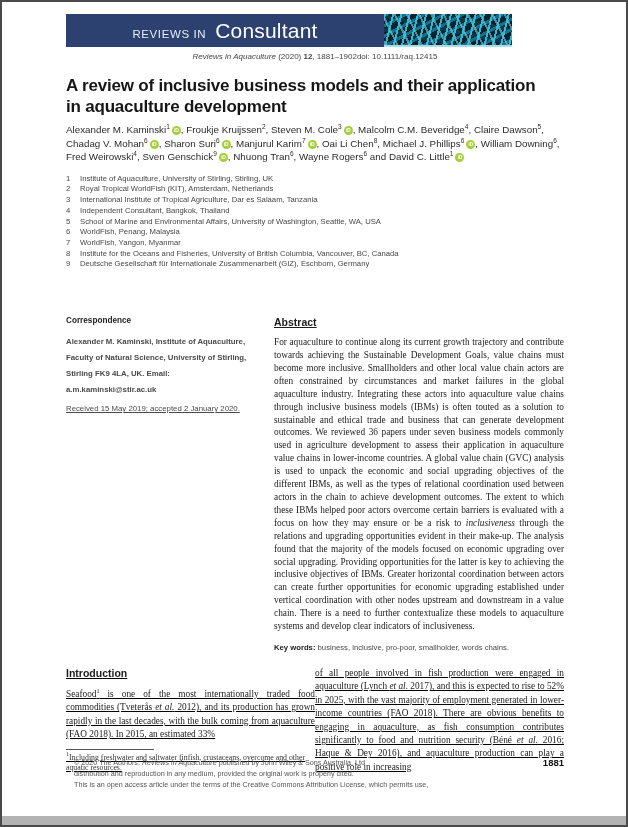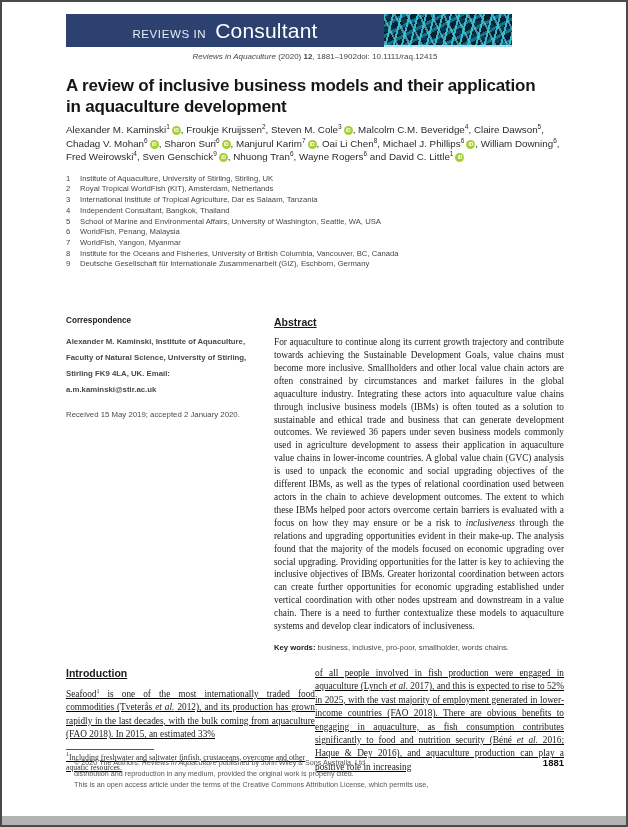--- a/index.html
+++ b/index.html
@@ -74,21 +74,21 @@
   .affil-row { display:flex; font-size:7.7px; line-height:10.7px; color:#474747; }
   .affil-num { width:9px; flex:0 0 9px; }
   .affil-text { padding-left:5px; }
   
   .meta-grid {
     margin-top:46px;
     display:grid; grid-template-columns:190px 1fr; column-gap:18px;
   }
   .corr-heading { font-size:8.2px; font-weight:700; color:#222; }
   .corr-body { margin-top:9px; font-size:7.8px; line-height:16px; color:#4a4a4a;font-weight:bold; }
-  .corr-received { margin-top:12px; font-size:7.8px; line-height:10.6px; color:#4a4a4a; }
+  .corr-received { margin-top:6px; font-size:7.8px; line-height:10.6px; color:#4a4a4a;text-decoration:underline; }
   h2.abstract-heading { font-size:10.5px; font-weight:700; color:#1c1c1c;text-decoration:underline; }
   .abstract-text {
     margin-top:8px;
     font-family:"Liberation Serif", serif;
     font-size:9.3px; line-height:12.9px; color:#222;
     text-align:justify;
   }
   .keywords { margin-top:10px; font-size:7.7px; color:#4a4a4a; }
   .kw-label { font-weight:700; color:#222; }
   

